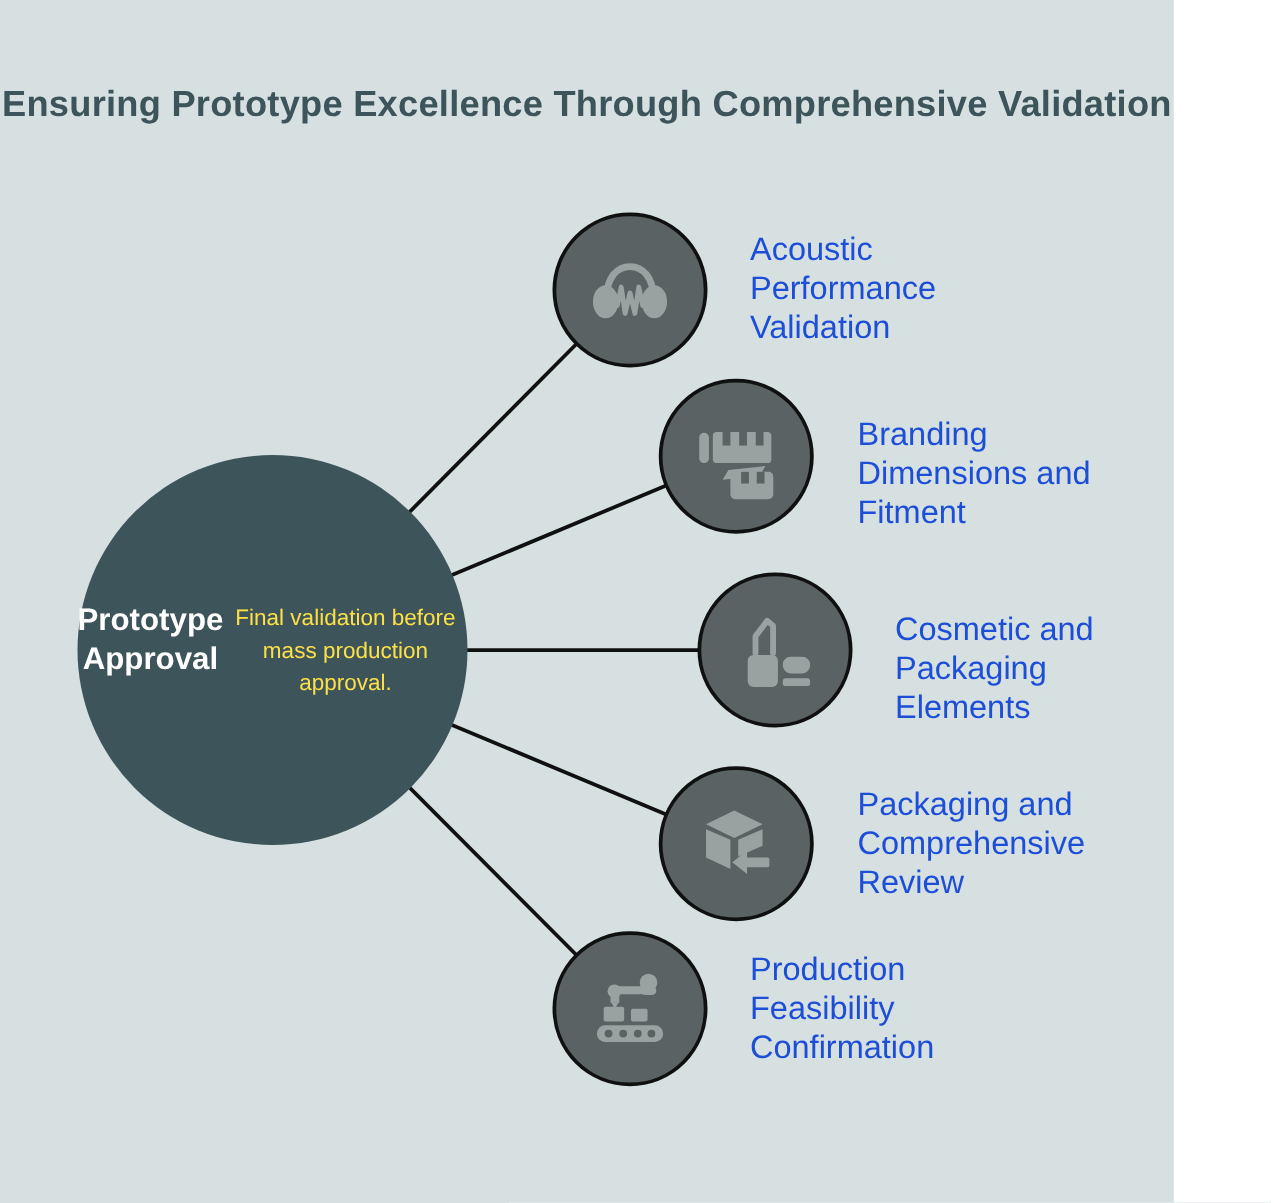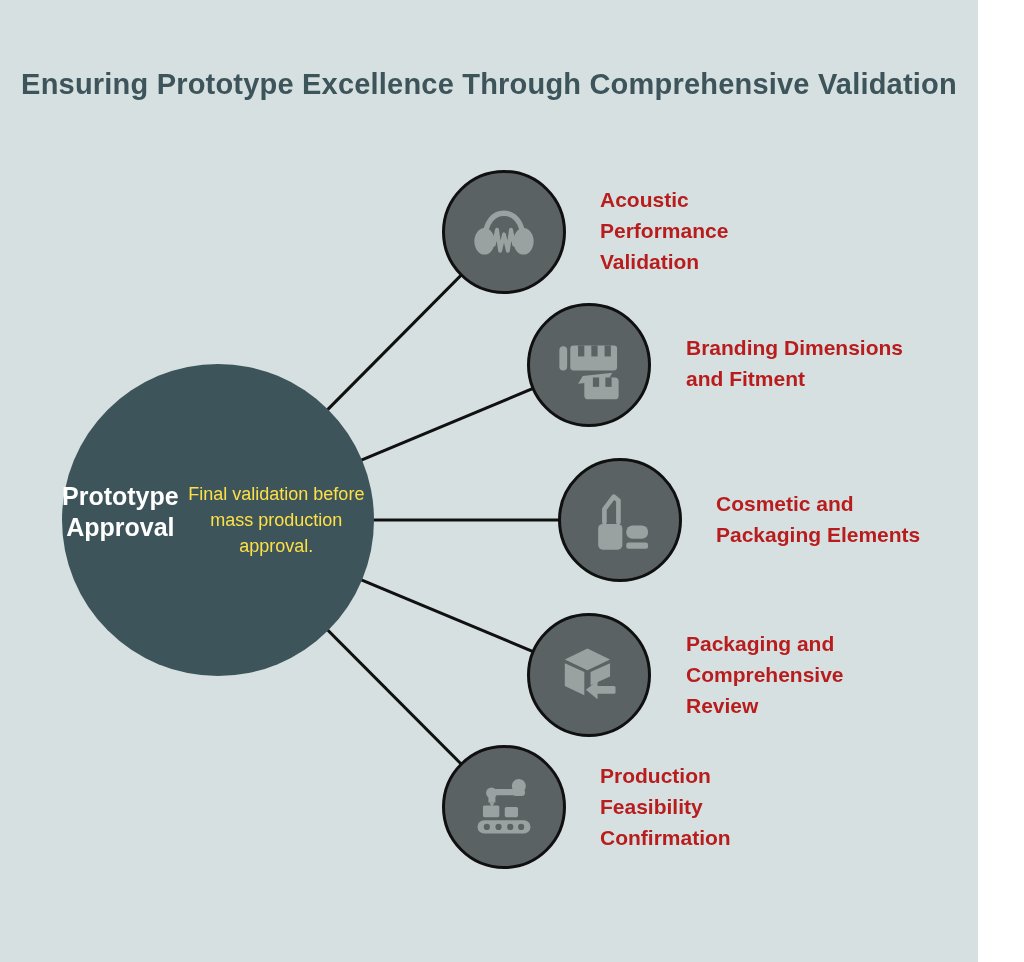--- a/index.html
+++ b/index.html
@@ -3,21 +3,20 @@
 <meta charset="utf-8">
 <style>
   html, body { margin: 0; padding: 0; }
   .canvas {
     position: relative;
     width: 939px;
     height: 962px;
     background: #d6e0e1;
     font-family: "Liberation Sans", sans-serif;
     overflow: hidden;
-    padding-left: 39px;
   }
   .diagram-title {
     position: absolute;
     top: 68px;
     left: 0;
     width: 100%;
     text-align: center;
     font-size: 29px;
     font-weight: 600;
     letter-spacing: 0.2px;
@@ -64,24 +63,24 @@
     border-radius: 50%;
     background: #5b6263;
     border: 3px solid #101010;
     display: flex;
     align-items: center;
     justify-content: center;
   }
   .branch-circle svg { width: 78px; height: 78px; }
   .branch-label {
     position: absolute;
-    font-size: 21px;
-    font-weight: 700;
+    font-size: 26px;
+    font-weight: 400;
     line-height: 31px;
-    color: #b91c1c;
+    color: #1d4ed8;
   }
   
   .c1 { left: 442px; top: 170px; }
   .c2 { left: 527px; top: 303px; }
   .c3 { left: 558px; top: 458px; }
   .c4 { left: 527px; top: 613px; }
   .c5 { left: 442px; top: 745px; }
   
   .l1 { left: 600px; top: 184px; width: 180px; }
   .l2 { left: 686px; top: 332px; width: 245px; }

